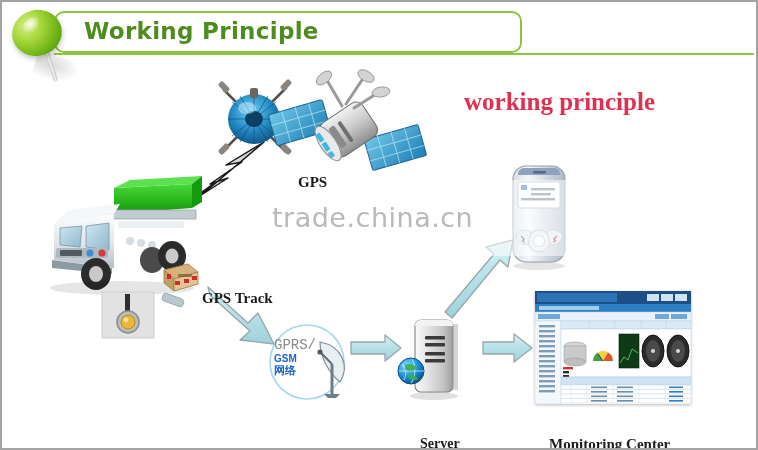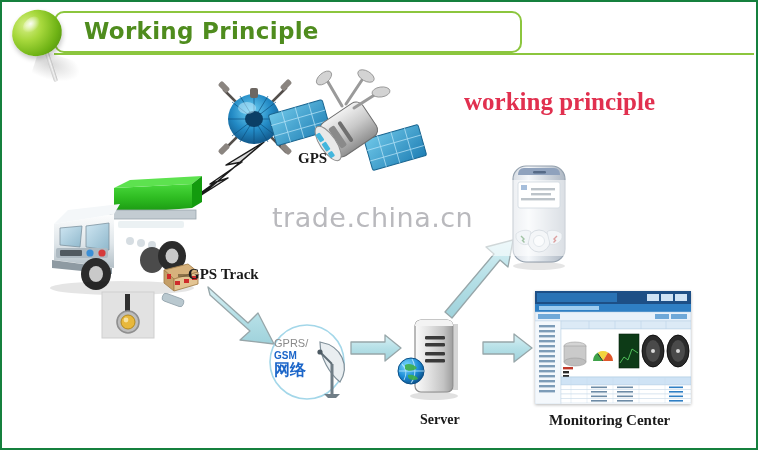--- a/index.html
+++ b/index.html
@@ -12,21 +12,21 @@
     font-family: "Liberation Sans", sans-serif;
   }
 
   #page {
     position: relative;
     width: 758px;
     height: 450px;
     overflow: hidden;
     background: #ffffff;
     box-sizing: border-box;
-    border: 2px solid #15803d;
+    border: 2px solid #a3a3a3;
   }
 
   
   .banner {
     position: absolute;
     left: 52px;
     top: 9px;
     width: 468px;
     height: 42px;
     border: 2px solid #8cc63e;
@@ -127,23 +127,24 @@
     white-space: nowrap;
   }
 
   
   .label {
     position: absolute;
     font-family: "Liberation Serif", serif;
     font-weight: bold;
     color: #1a1a1a;
     white-space: nowrap;
+    margin-top: 24px;
   }
   .lbl-gps      { left: 296px; top: 148px; font-size: 15px; }
-  .lbl-track    { left: 186px; top: 264px; font-size: 15px; }
+  .lbl-track    { left: 200px; top: 264px; font-size: 15px; }
   .lbl-sensor   { left: 55px;  top: 337px; font-size: 14px; }
   .lbl-server   { left: 418px; top: 410px; font-size: 14px; }
   .lbl-monitor  { left: 547px; top: 410px; font-size: 15px; }
 
   
   .watermark {
     position: absolute;
     left: 270px;
     top: 200px;
     font-family: "DejaVu Sans", sans-serif;
@@ -563,23 +564,23 @@
       <g fill="#2f7fc4">
         <rect x="134" y="95.5" width="14" height="1.6"></rect>
         <rect x="134" y="100" width="14" height="1.6"></rect>
         <rect x="134" y="104.5" width="14" height="1.6"></rect>
         <rect x="134" y="109" width="14" height="1.6"></rect>
       </g>
     </svg>
   </div>
 
   <div style="position:absolute; left:272px; top:336px; width:66px; z-index:5; text-align:left; line-height:1.05;">
-    <div style="font-family:Liberation Sans, sans-serif; font-size:11px; color:#8a8a8a;">GPRS/</div>
+    <div style="font-family:Liberation Mono, monospace; font-size:14px; color:#8a8a8a;">GPRS/</div>
     <div style="font-family:'Liberation Sans',sans-serif; font-size:10px; font-weight:bold; color:#1c66c9; margin-top:1px;">GSM</div>
-    <div style="font-family:'DejaVu Sans',sans-serif; font-size:16px; font-weight:bold; color:#1c66c9; margin-top:1px;">网络</div>
+    <div style="font-family:'DejaVu Sans',sans-serif; font-size:11px; font-weight:bold; color:#1c66c9; margin-top:1px;">网络</div>
   </div>
 
   <div class="layer layer-wm" style="pointer-events:none;">
     <div class="wm-fade"></div>
     <div class="watermark">trade.china.cn</div>
   </div>
 
   <div class="layer layer-text" style="pointer-events:none;">
     <div class="redtitle">working principle</div>
     <div class="label lbl-gps">GPS</div>

